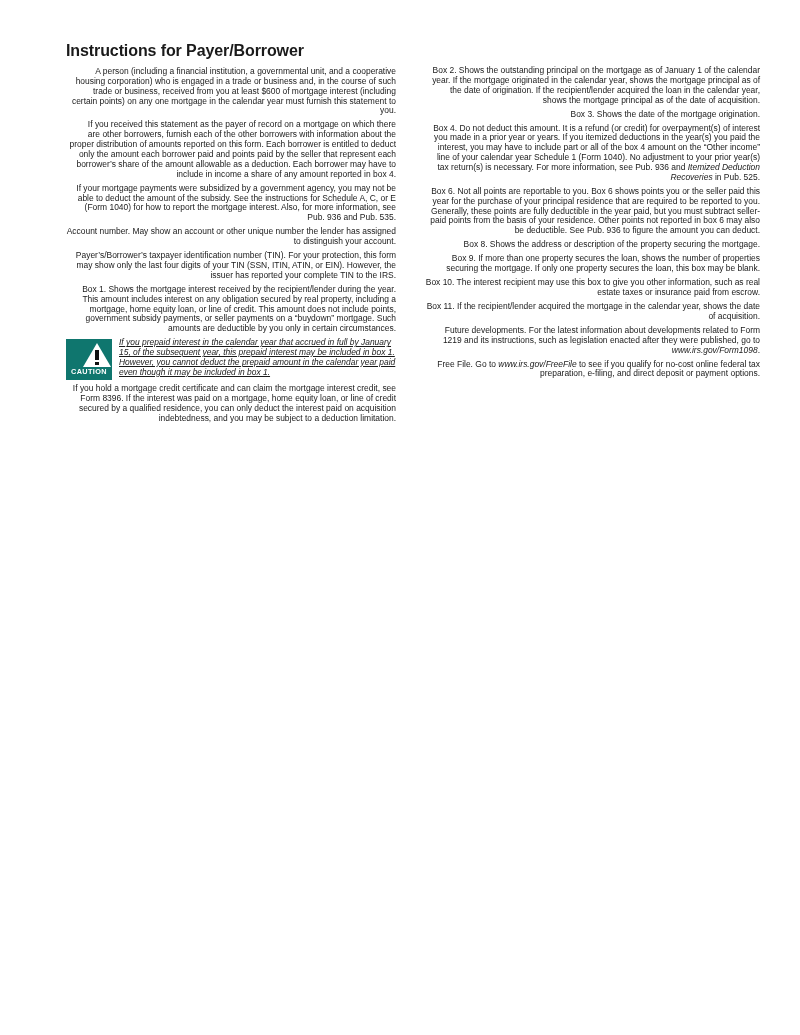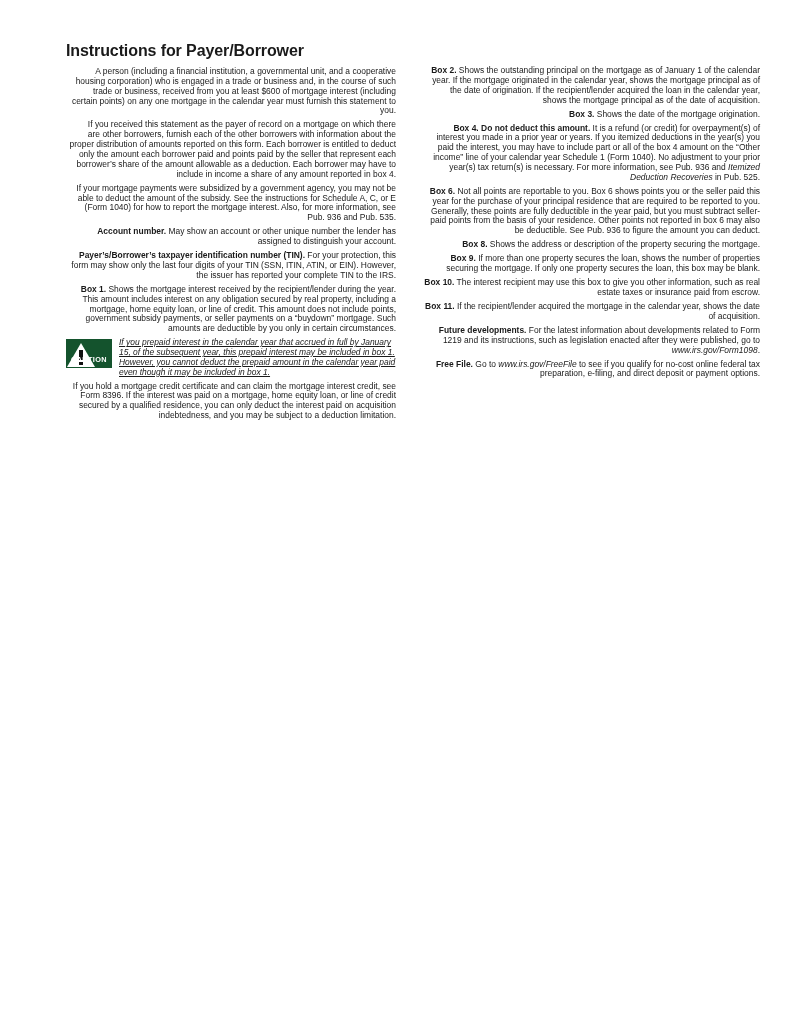--- a/index.html
+++ b/index.html
@@ -12,29 +12,29 @@
     font-size: 16px; font-weight: bold; letter-spacing: -0.1px; margin: 0;
   }
   .col {
     position: absolute; width: 330px;
     font-size: 8.45px; line-height: 9.85px;
   }
   .col.left { left: 66px; top: 67px; }
   .col.right { left: 424px; top: 66px; width: 336px; }
   .col p { margin: 0 0 4.2px 0; text-align: right; }
   .col p.indent { text-indent: 8px; }
-  .b { font-weight: bold; }
+  .b { font-weight: normal; }
   .i { font-style: italic; }
   .caution {
     display: flex; align-items: flex-start; margin: 2px 0 4px 0;
   }
   .caution-icon {
-    flex: 0 0 46px; width: 46px; height: 29px; background: #14532d;
+    flex: 0 0 46px; width: 46px; height: 41px; background: #0f766e;
     margin-right: 7px; margin-top: 1px; position: relative;
-    display: flex; flex-direction: column; align-items: flex-start;
+    display: flex; flex-direction: column; align-items: flex-end;
   }
   .caution-icon svg { margin-top: 3px; }
   .caution-word {
     color: #fff; font-weight: bold; font-size: 7.3px; letter-spacing: 0.4px;
     position: absolute; bottom: 3px; left: 0; right: 0; text-align: center;
   }
   .caution-text { font-style: italic; line-height: 9.85px; text-decoration: underline; }
 </style>
 </head>
 <body>

